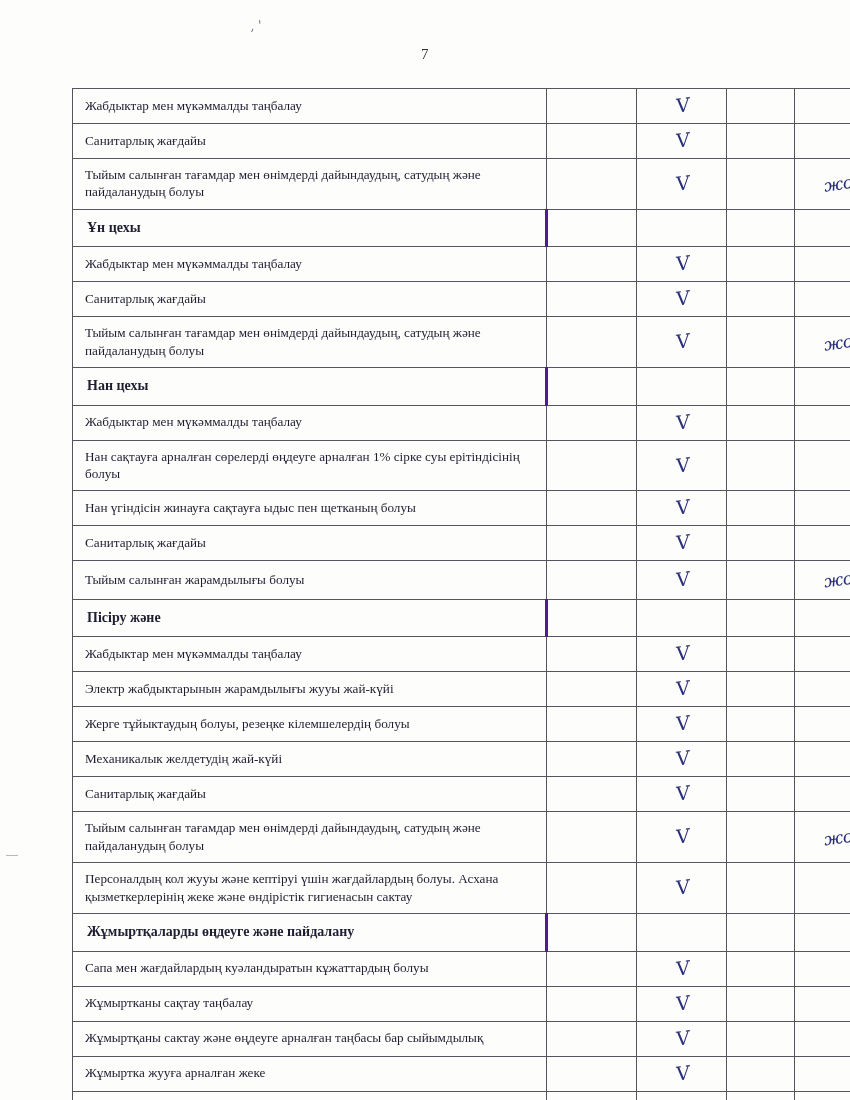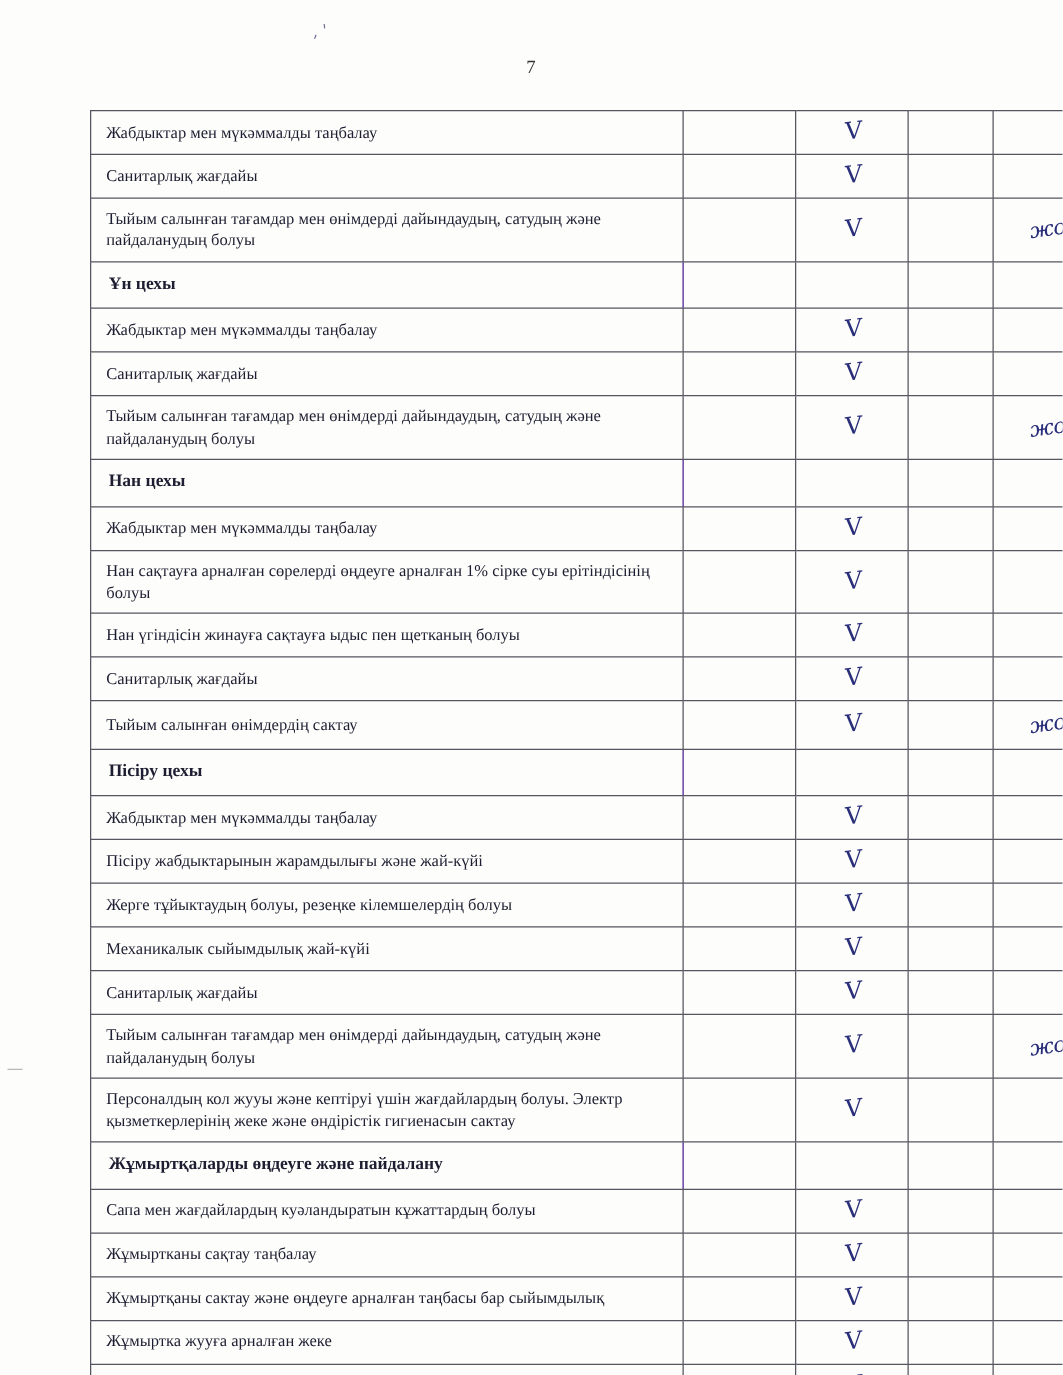--- a/index.html
+++ b/index.html
@@ -72,21 +72,21 @@
   td.c-b { width: 68px; }
   td.c-c { width: 46px; }
   td.c-d { width: 72px; }
   tr.section td {
     font-weight: bold;
     font-size: 14px;
     padding-top: 9px;
     padding-bottom: 9px;
     padding-left: 14px;
   }
-  tr.section td.c-label { border-right: 1px solid #4c1d95; }
+  tr.section td.c-label { border-right: 3px solid #4c1d95; }
   .check {
     display: block;
     text-align: center;
     font-family: "DejaVu Serif", serif;
     font-size: 19px;
     color: #2a2f7a;
     line-height: 1;
     transform: rotate(-7deg) skewX(-6deg);
     font-weight: 500;
   }
@@ -219,67 +219,67 @@
       <tr>
         <td class="c-label">Санитарлық жағдайы</td>
         <td class="c-a"></td>
         <td class="c-b">
             <span class="check">V</span>
           </td>
         <td class="c-c"></td>
         <td class="c-d"></td>
       </tr>
       <tr>
-        <td class="c-label">Тыйым салынған өнімдердің сактау</td>
+        <td class="c-label">Тыйым салынған жарамдылығы болуы</td>
         <td class="c-a"></td>
         <td class="c-b">
             <span class="check">V</span>
           </td>
         <td class="c-c"></td>
         <td class="c-d sig-wrap">
             <span class="note">жок</span>
           </td>
       </tr>
 
       <tr class="section">
-        <td class="c-label">Пісіру цехы</td>
+        <td class="c-label">Пісіру және</td>
         <td class="c-a"></td>
         <td class="c-b"></td>
         <td class="c-c"></td>
         <td class="c-d"></td>
       </tr>
       <tr>
         <td class="c-label">Жабдыктар мен мүкәммалды таңбалау</td>
         <td class="c-a"></td>
         <td class="c-b">
             <span class="check">V</span>
           </td>
         <td class="c-c"></td>
         <td class="c-d"></td>
       </tr>
       <tr>
-        <td class="c-label">Пісіру жабдыктарынын жарамдылығы және жай-күйі</td>
+        <td class="c-label">Электр жабдыктарынын жарамдылығы жууы жай-күйі</td>
         <td class="c-a"></td>
         <td class="c-b">
             <span class="check">V</span>
           </td>
         <td class="c-c"></td>
         <td class="c-d"></td>
       </tr>
       <tr>
         <td class="c-label">Жерге тұйыктаудың болуы, резеңке кілемшелердің болуы</td>
         <td class="c-a"></td>
         <td class="c-b">
             <span class="check">V</span>
           </td>
         <td class="c-c"></td>
         <td class="c-d"></td>
       </tr>
       <tr>
-        <td class="c-label">Механикалык сыйымдылық жай-күйі</td>
+        <td class="c-label">Механикалык желдетудің жай-күйі</td>
         <td class="c-a"></td>
         <td class="c-b">
             <span class="check">V</span>
           </td>
         <td class="c-c"></td>
         <td class="c-d"></td>
       </tr>
       <tr>
         <td class="c-label">Санитарлық жағдайы</td>
         <td class="c-a"></td>
@@ -294,21 +294,21 @@
         <td class="c-a"></td>
         <td class="c-b">
             <span class="check">V</span>
           </td>
         <td class="c-c"></td>
         <td class="c-d sig-wrap">
             <span class="note">жок</span>
           </td>
       </tr>
       <tr>
-        <td class="c-label">Персоналдың кол жууы және кептіруі үшін жағдайлардың болуы. Электр қызметкерлерінің жеке және өндірістік гигиенасын сактау</td>
+        <td class="c-label">Персоналдың кол жууы және кептіруі үшін жағдайлардың болуы. Асхана қызметкерлерінің жеке және өндірістік гигиенасын сактау</td>
         <td class="c-a"></td>
         <td class="c-b">
             <span class="check">V</span>
           </td>
         <td class="c-c"></td>
         <td class="c-d"></td>
       </tr>
 
       <tr class="section">
         <td class="c-label">Жұмыртқаларды өңдеуге және пайдалану</td>

